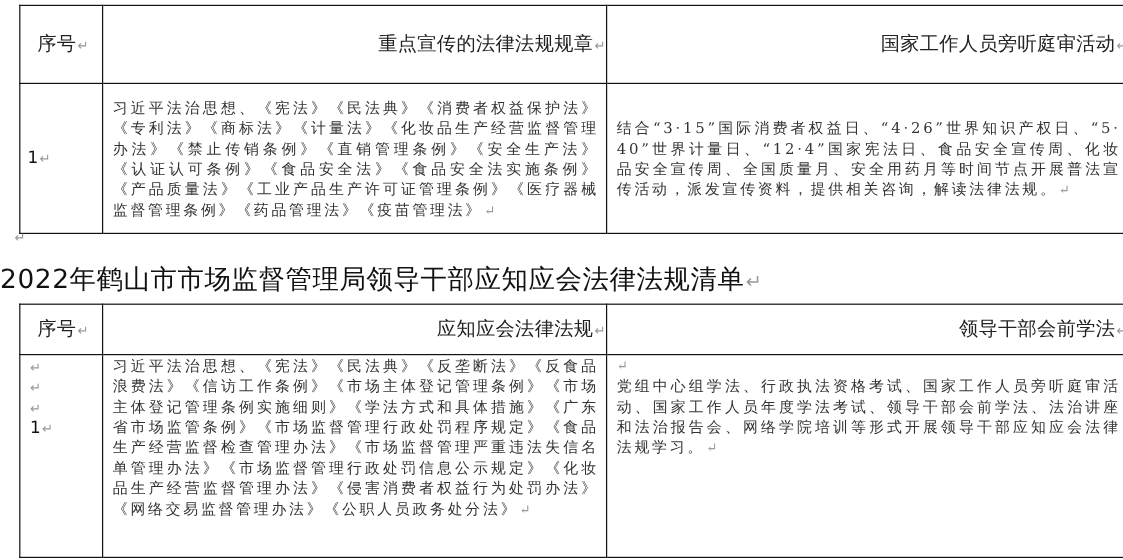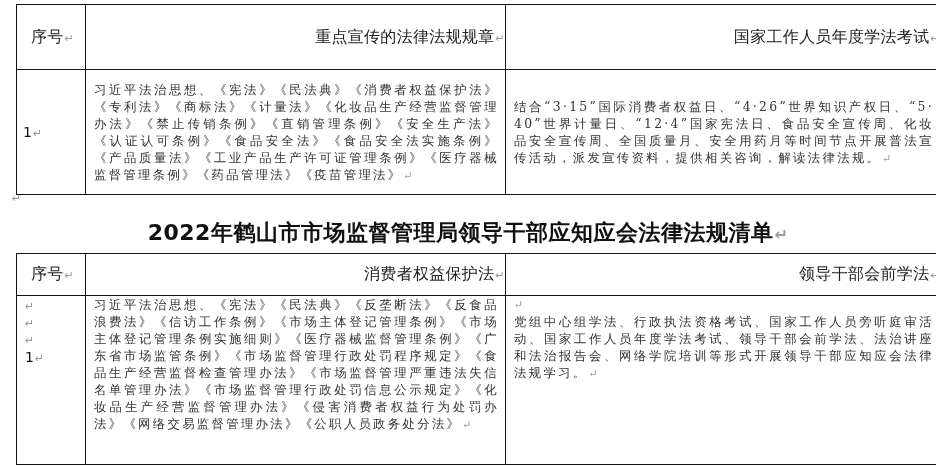--- a/index.html
+++ b/index.html
@@ -26,43 +26,43 @@
       letter-spacing: 2.3px; text-align: justify; word-break: break-all;
       padding: 2px 6px 2px 8px !important;
     }
     .seq-num { font-size: 14px; text-align: left; padding-left: 6px !important; color: #111; }
     .lead-marks { font-size: 11px; line-height: 17px; color: #9a9a9a; }
     #t1 { top: 4px; }
     #t1 tr.h td { height: 64px; }
     #t1 tr.r td { height: 120px; }
     #para-mark { position: absolute; left: 12px; top: 192px; font-size: 11px; color: #9a9a9a; }
     #title {
-      position: absolute; left: 0; width: 936px; top: 218px; text-align: center;
-      font-size: 22px; color: #111; letter-spacing: 0.5px; font-weight: bold;
+      position: absolute; left: 0; width: 936px; top: 218px; 
+      font-size: 22px; color: #111; letter-spacing: 0.5px;
     }
     #t2 { top: 253px; }
     #t2 tr.h td { height: 41px; }
     #t2 tr.r td { height: 166px; vertical-align: top; }
     #t2 .body-text { padding-top: 0px !important; }
     #t2 .seq-cell { vertical-align: top; padding-top: 2px !important; padding-left: 8px !important; }
   </style>
 </head>
 <body>
 
 <table class="doc" id="t1">
   <colgroup>
       <col class="col1">
       <col class="col2">
       <col class="col3">
     </colgroup>
   <tbody>
       <tr class="h">
     <td class="hdr seq"><span>序号</span><span class="pm">↵</span></td>
     <td class="hdr"><span>重点宣传的法律法规规章</span><span class="pm">↵</span></td>
-    <td class="hdr"><span>国家工作人员年度学法考试</span><span class="pm">↵</span></td>
+    <td class="hdr"><span>国家工作人员旁听庭审活动</span><span class="pm">↵</span></td>
   </tr>
   <tr class="r">
     <td class="seq-num"><span>1</span><span class="pm">↵</span></td>
     <td class="body-text"><span>习近平法治思想、《宪法》《民法典》《消费者权益保护法》《专利法》《商标法》《计量法》《化妆品生产经营监督管理办法》《禁止传销条例》《直销管理条例》《安全生产法》《认证认可条例》《食品安全法》《食品安全法实施条例》《产品质量法》《工业产品生产许可证管理条例》《医疗器械监督管理条例》《药品管理法》《疫苗管理法》</span><span class="pm">↵</span></td>
     <td class="body-text"><span>结合“3·15”国际消费者权益日、“4·26”世界知识产权日、“5·40”世界计量日、“12·4”国家宪法日、食品安全宣传周、化妆品安全宣传周、全国质量月、安全用药月等时间节点开展普法宣传活动，派发宣传资料，提供相关咨询，解读法律法规。</span><span class="pm">↵</span></td>
   </tr>
 </tbody>
   </table>
 
 <div id="para-mark">↵</div>
@@ -71,30 +71,30 @@
 
 <table class="doc" id="t2">
   <colgroup>
       <col class="col1">
       <col class="col2">
       <col class="col3">
     </colgroup>
   <tbody>
       <tr class="h">
     <td class="hdr seq"><span>序号</span><span class="pm">↵</span></td>
-    <td class="hdr"><span>消费者权益保护法</span><span class="pm">↵</span></td>
+    <td class="hdr"><span>应知应会法律法规</span><span class="pm">↵</span></td>
     <td class="hdr"><span>领导干部会前学法</span><span class="pm">↵</span></td>
   </tr>
   <tr class="r">
     <td class="seq-cell">
       <div class="lead-marks">↵</div>
       <div class="lead-marks">↵</div>
       <div class="lead-marks">↵</div>
       <div style="font-size:14px;line-height:17px;color:#111;"><span>1</span><span class="pm">↵</span></div>
     </td>
-    <td class="body-text"><span>习近平法治思想、《宪法》《民法典》《反垄断法》《反食品浪费法》《信访工作条例》《市场主体登记管理条例》《市场主体登记管理条例实施细则》《医疗器械监督管理条例》《广东省市场监管条例》《市场监督管理行政处罚程序规定》《食品生产经营监督检查管理办法》《市场监督管理严重违法失信名单管理办法》《市场监督管理行政处罚信息公示规定》《化妆品生产经营监督管理办法》《侵害消费者权益行为处罚办法》《网络交易监督管理办法》《公职人员政务处分法》</span><span class="pm">↵</span></td>
+    <td class="body-text"><span>习近平法治思想、《宪法》《民法典》《反垄断法》《反食品浪费法》《信访工作条例》《市场主体登记管理条例》《市场主体登记管理条例实施细则》《学法方式和具体措施》《广东省市场监管条例》《市场监督管理行政处罚程序规定》《食品生产经营监督检查管理办法》《市场监督管理严重违法失信名单管理办法》《市场监督管理行政处罚信息公示规定》《化妆品生产经营监督管理办法》《侵害消费者权益行为处罚办法》《网络交易监督管理办法》《公职人员政务处分法》</span><span class="pm">↵</span></td>
     <td class="body-text">
       <div class="lead-marks">↵</div>
       <div><span>党组中心组学法、行政执法资格考试、国家工作人员旁听庭审活动、国家工作人员年度学法考试、领导干部会前学法、法治讲座和法治报告会、网络学院培训等形式开展领导干部应知应会法律法规学习。</span><span class="pm">↵</span></div>
     </td>
   </tr>
 </tbody>
   </table>
 
 </body></html>

